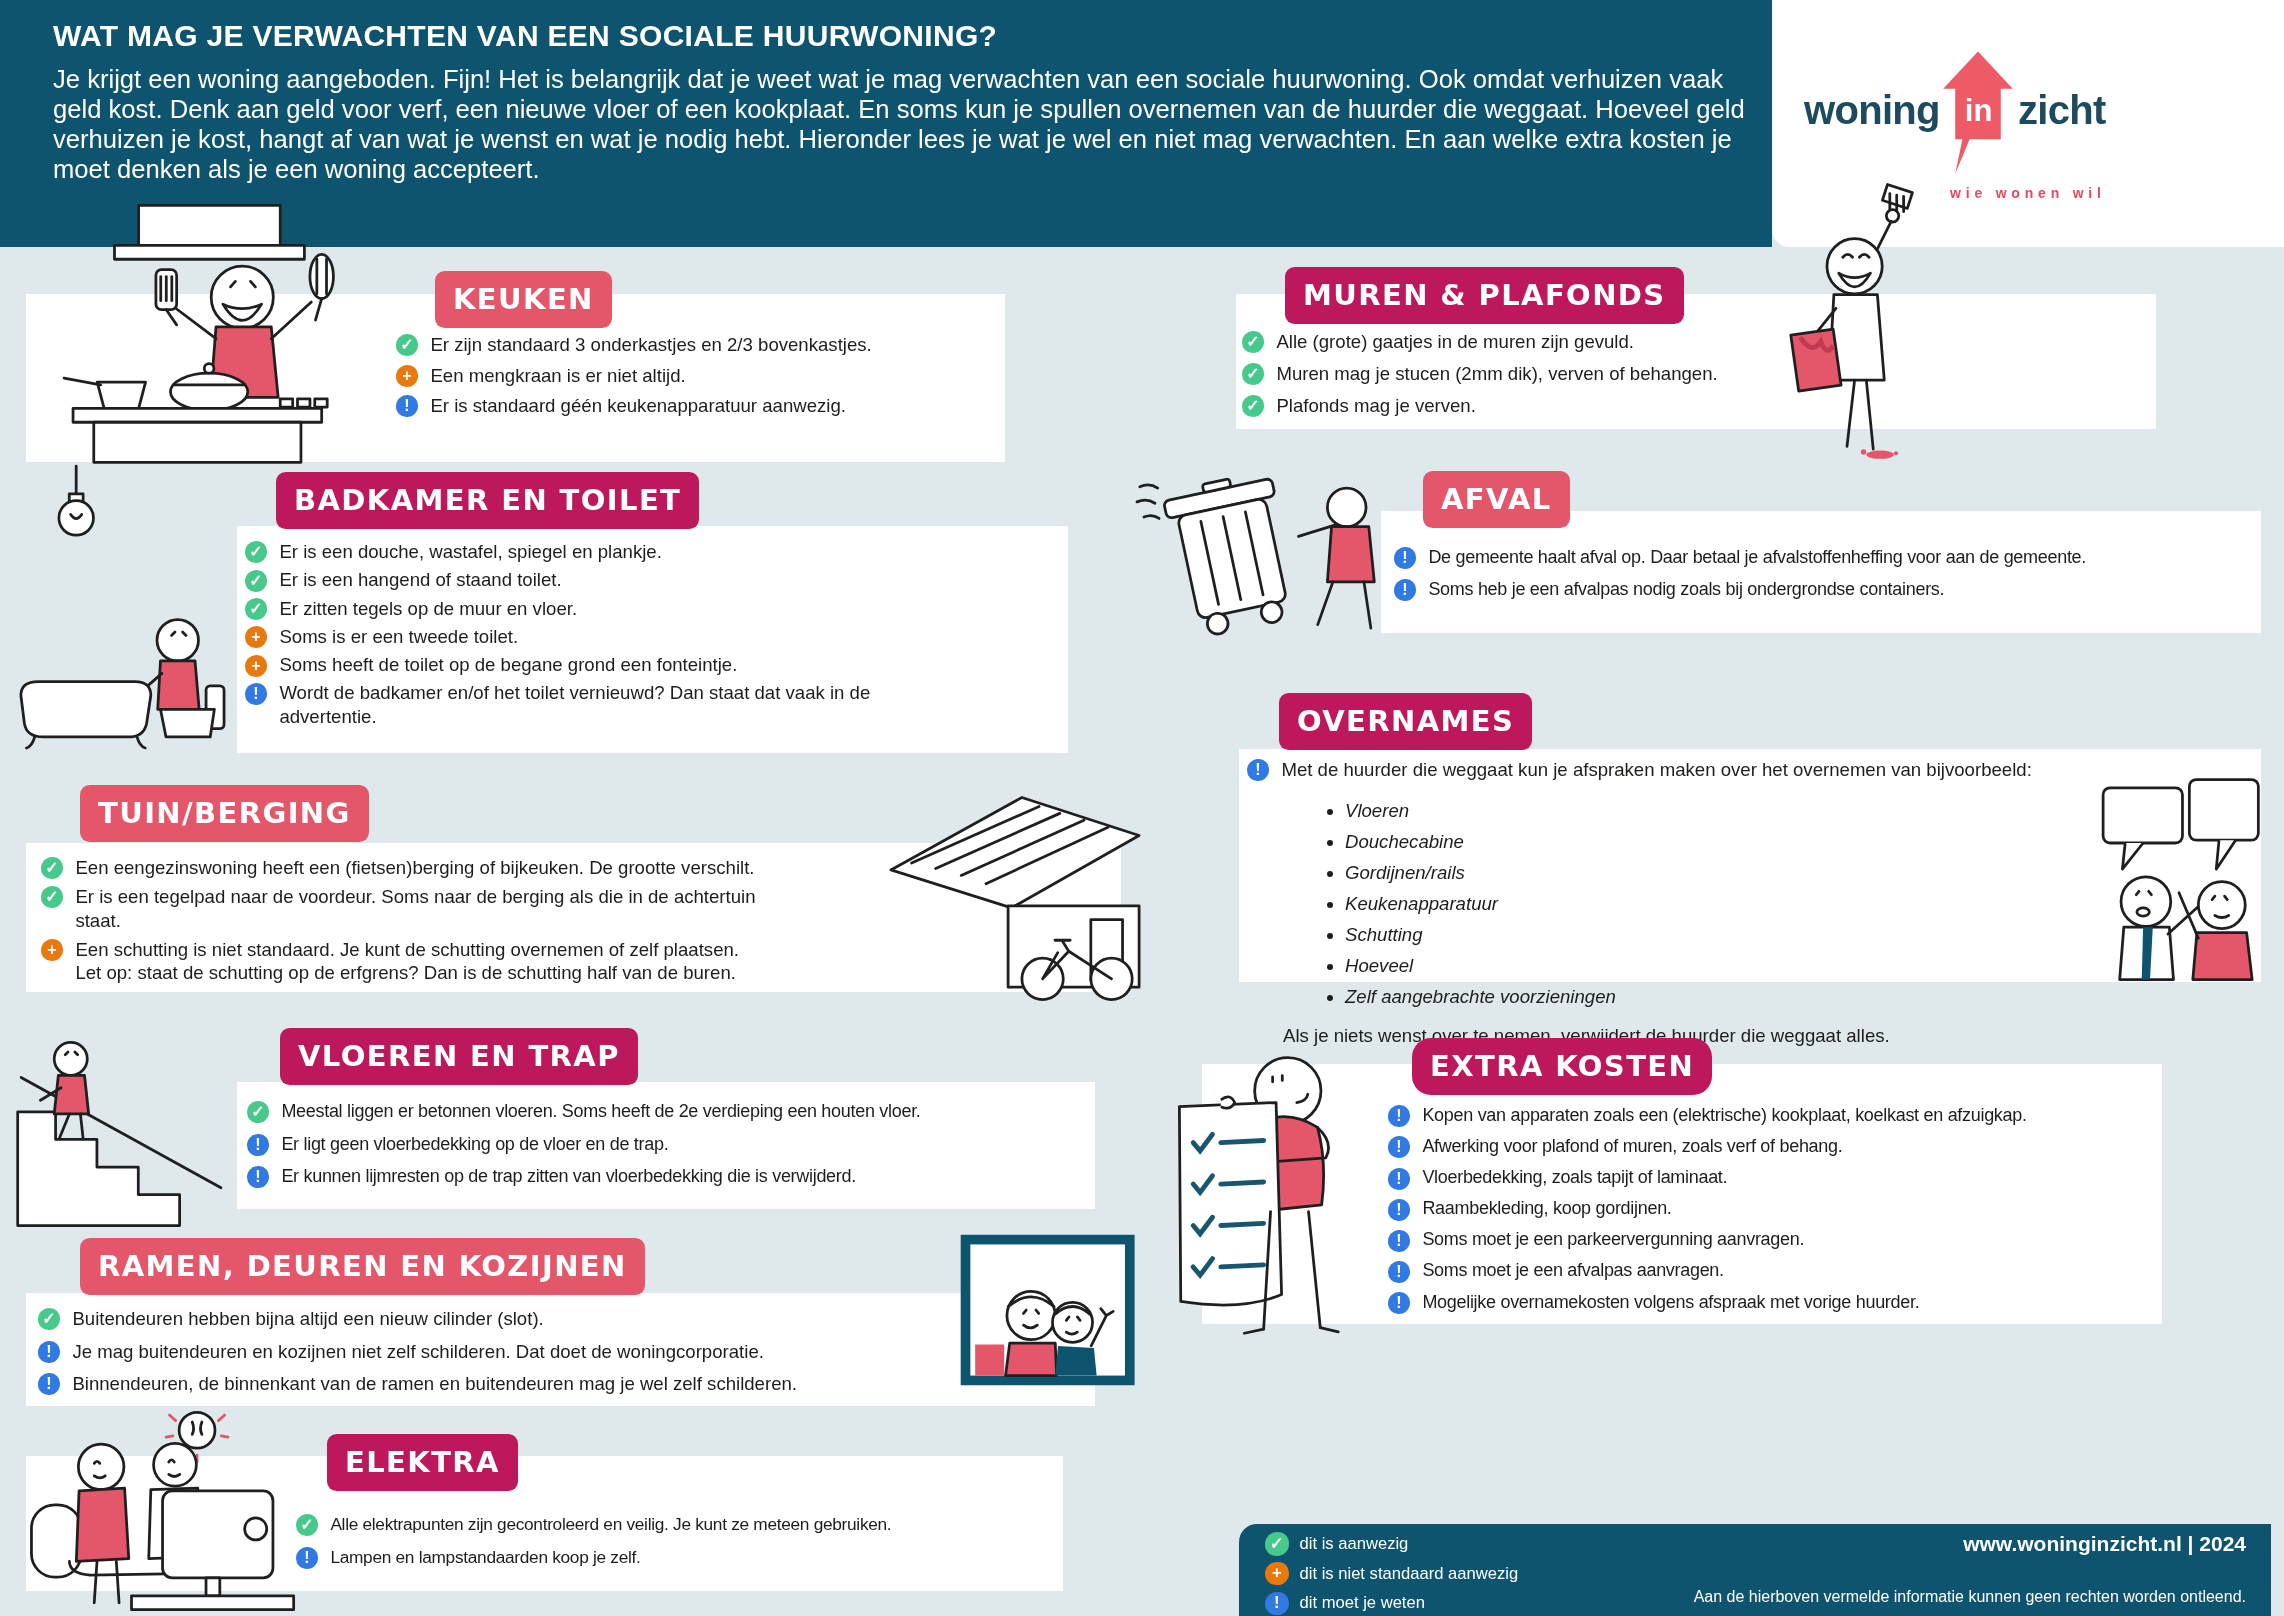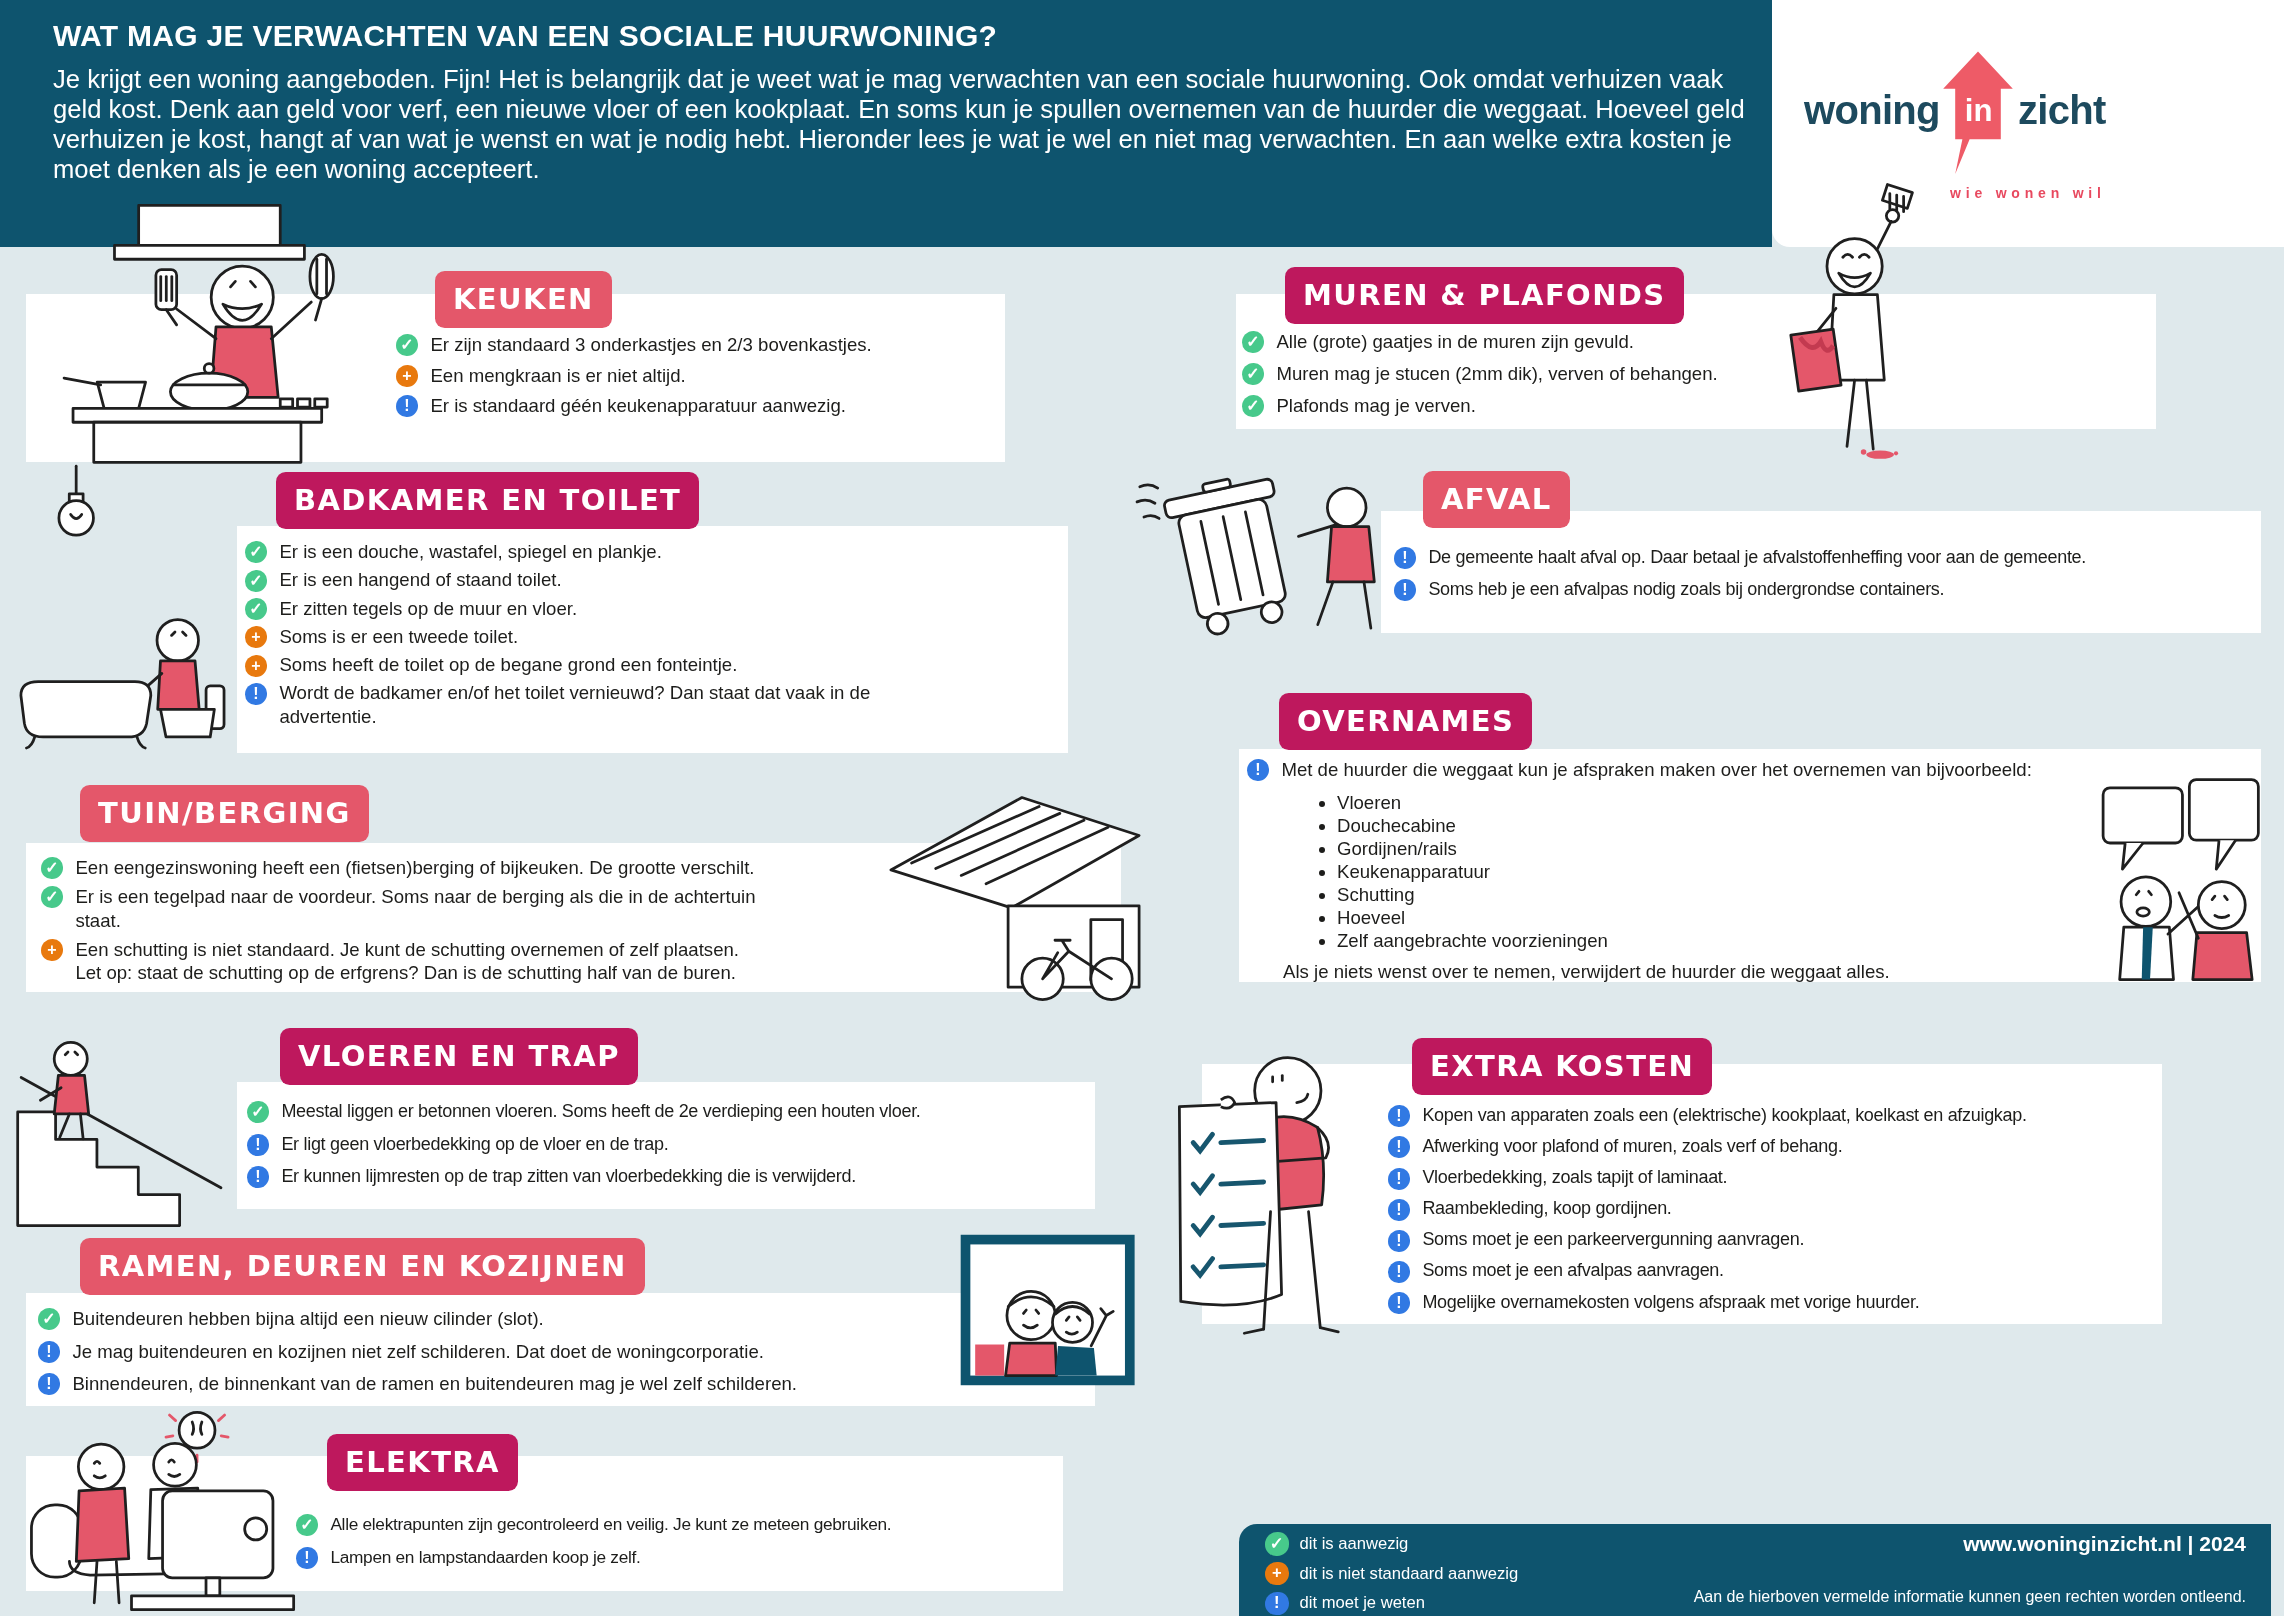--- a/index.html
+++ b/index.html
@@ -30,21 +30,21 @@
   .ic{flex:0 0 auto;width:22px;height:22px;margin-top:1.4px;border-radius:52% 46% 50% 48%;
       display:flex;align-items:center;justify-content:center;color:#fff;
       font-size:16px;font-weight:bold;line-height:1;}
   .ic-check{background:#47c98b;}
   .ic-plus{background:#e8790e;}
   .ic-info{background:#3179e3;}
   .txt{font-size:18.6px;line-height:23.5px;white-space:pre-line;}
   .txt-sm{font-size:18px;letter-spacing:-0.3px;}
   .txt-xs{font-size:17.3px;letter-spacing:-0.3px;}
   .bullets{margin:9.7px 0 0 90px;padding:0;font-size:18.6px;line-height:23px;}
-  .bullets li{margin:0;}
+  .bullets li{margin:8px;font-style:italic;}
   .outro{margin:8.3px 0 0 36px;font-size:18.6px;line-height:23.5px;}
   
   .footer{position:absolute;left:1239px;top:1524px;width:1032px;height:93px;background:#0e546e;
           border-top-left-radius:18px;}
   .legend{position:absolute;left:26px;top:8.3px;display:flex;flex-direction:column;gap:6.2px;}
   .lrow{display:flex;align-items:center;gap:11px;}
   .lrow .ic{width:23.5px;height:23.5px;margin-top:0;font-size:16.6px;}
   .ltxt{color:#fff;font-size:16.6px;}
   .site{position:absolute;right:25px;top:8.3px;color:#fff;font-size:21px;font-weight:600;}
   .disclaimer{position:absolute;right:25px;top:64px;color:#fff;font-size:16px;}
@@ -330,21 +330,21 @@
     <line x1="10" y1="95" x2="300" y2="255" class="sk"></line>
     <circle cx="82" cy="68" r="24" class="skw"></circle>
     <line x1="74" y1="62" x2="78" y2="58" class="sk"></line>
       <line x1="88" y1="58" x2="92" y2="62" class="sk"></line>
     <path d="M64 92 L102 92 L108 148 L58 148 Z" class="skr"></path>
     <path d="M68 110 L38 128" class="sk"></path>
     <path d="M80 148 L66 182 M96 148 L100 184" class="sk"></path>
   </svg>
 
   <div class="wbox" style="left:1202px;top:1064px;width:960px;height:260px;"></div>
-  <div class="hdr teal" style="left:1412px;top:1038px;">EXTRA KOSTEN</div>
+  <div class="hdr teal" style="left:1412px;top:1038px;border-radius:19px;">EXTRA KOSTEN</div>
   <div class="items" style="left:1388px;top:1104px;width:753px;gap:7.6px;">
     <div class="row">
         <span class="ic ic-info">!</span>
         <span class="txt txt-sm">Kopen van apparaten zoals een (elektrische) kookplaat, koelkast en afzuigkap.</span>
       </div>
     <div class="row">
         <span class="ic ic-info">!</span>
         <span class="txt txt-sm">Afwerking voor plafond of muren, zoals verf of behang.</span>
       </div>
     <div class="row">

